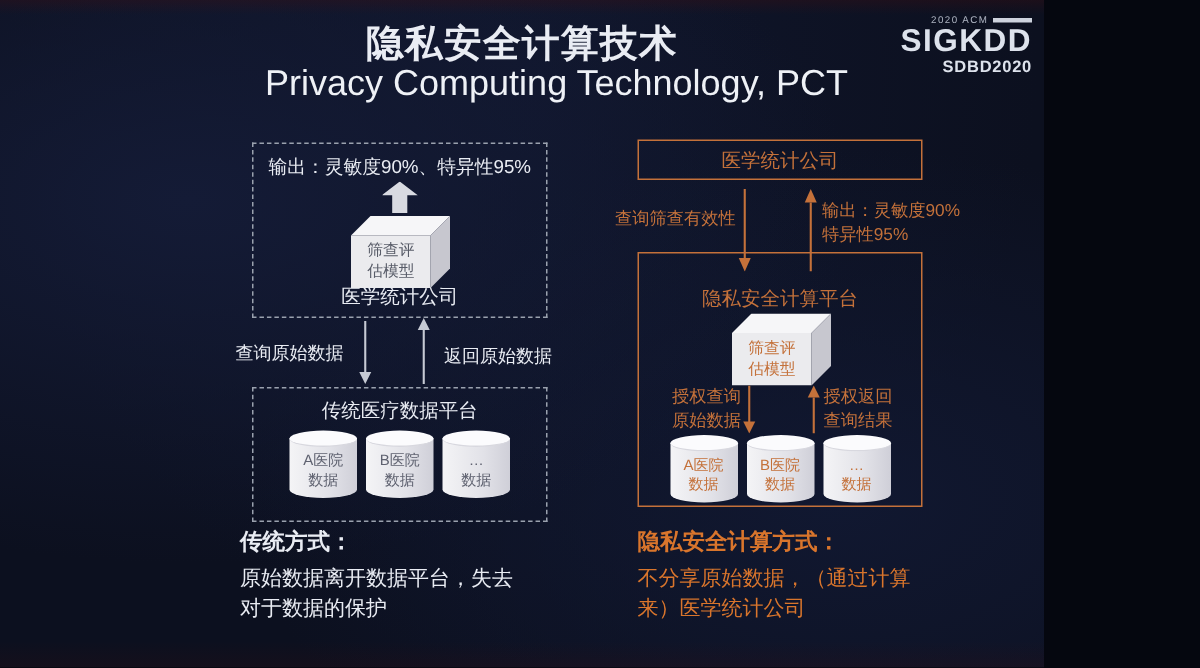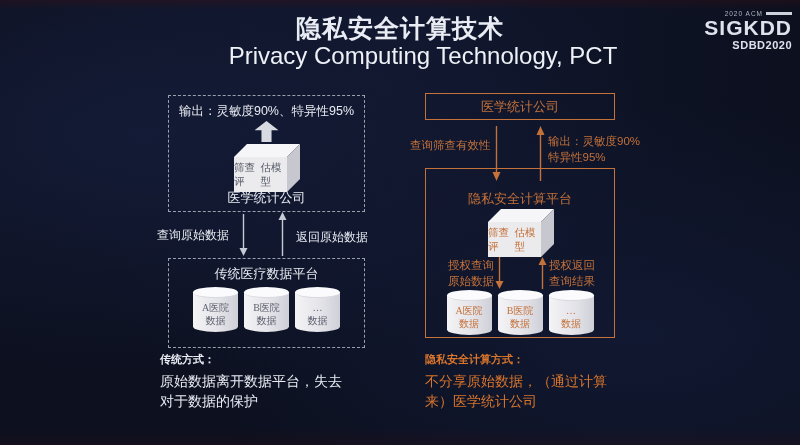--- a/index.html
+++ b/index.html
@@ -6,21 +6,21 @@
     --accent-orange:#c4713a;
     --caption-orange:#d9752c;
     --text-white:#e9ecf3;
     --bg-navy:#0c101f;
     --dashed-border:#9aa1ae;
   }
   *{margin:0;padding:0;box-sizing:border-box;}
   html,body{background:#05070f;}
   body{font-family:"Liberation Sans","DejaVu Sans",sans-serif;}
   .slide{
-    position:relative;width:800px;height:445px;overflow:hidden;
+    position:relative;width:696px;height:445px;overflow:hidden;
     background:
       linear-gradient(180deg, rgba(70,14,14,.28) 0%, rgba(70,14,14,0) 2.2%),
       linear-gradient(0deg, rgba(60,12,12,.18) 0%, rgba(60,12,12,0) 4%),
       radial-gradient(ellipse at 18% 30%, #141b36 0%, rgba(20,27,54,0) 55%),
       radial-gradient(ellipse at 80% 75%, #111831 0%, rgba(17,24,49,0) 50%),
       radial-gradient(ellipse at 50% 10%, #10162c 0%, var(--bg-navy) 70%);
     color:var(--text-white);
   }
   
   .title-cn{position:absolute;left:0;top:12px;width:100%;text-align:center;
@@ -49,47 +49,47 @@
   
   .block-arrow{position:absolute;left:50%;top:25px;margin-left:-12px;width:24px;height:21px;
     background:#d8dae1;
     clip-path:polygon(50% 0%,100% 44%,71% 44%,71% 100%,29% 100%,29% 44%,0% 44%);}
   
   .cube{position:absolute;width:66px;height:48px;}
   .cube-left{left:65px;top:48px;}
   .cube-right{left:62px;top:40px;}
   .cube svg{position:absolute;left:0;top:0;}
   .cube-label{position:absolute;left:0;top:13px;width:53px;height:35px;
-    display:flex;flex-direction:row;align-items:center;justify-content:center;
+    display:flex;flex-direction:column;align-items:center;justify-content:center;
     font-size:10.5px;line-height:1.3;color:#585c68;}
   .cube-right .cube-label{color:var(--accent-orange);}
   
   .cyl-row{position:absolute;left:0;width:100%;display:flex;justify-content:center;gap:6px;}
   .dbox-b .cyl-row{top:28px;}
   .obox-b .cyl-row{top:121px;}
-  .cyl{position:relative;width:45px;height:45px;font-family:Liberation Serif, serif;}
+  .cyl{position:relative;width:45px;height:45px;}
   .cyl-body{position:absolute;left:0;top:5px;width:100%;height:40px;
     background:linear-gradient(90deg,#f4f4f6,#e2e2e8 60%,#cfcfd8);
     border-radius:0 0 50% 50%/0 0 14% 14%;}
   .cyl-top{position:absolute;left:0;top:0;width:100%;height:11px;background:#fbfbfd;
     border-radius:50%;border-bottom:1px solid #d8d8df;}
   .cyl-label{position:absolute;left:0;top:10px;width:100%;height:33px;
     display:flex;flex-direction:column;align-items:center;justify-content:center;
     font-size:10px;line-height:1.3;color:#5f6270;}
   .obox-b .cyl-label{color:var(--accent-orange);}
   
   .varrow{position:absolute;}
   .gap-label{position:absolute;font-size:12px;white-space:nowrap;}
   .gap-label.orange{color:var(--accent-orange);font-size:11.5px;}
   .two-line{line-height:1.35;white-space:nowrap;}
   
   .caption{position:absolute;top:352px;width:250px;}
   .caption-left{left:160px;}
   .caption-right{left:425px;color:var(--caption-orange);}
-  .cap-title{font-size:11px;font-weight:bold;margin-bottom:5px;}
+  .cap-title{font-size:15px;font-weight:bold;margin-bottom:5px;}
   .cap-line{font-size:14px;line-height:1.42;}
 </style>
 </head>
 <body>
 
 <div class="slide">
 
   <div class="title-cn">隐私安全计算技术</div>
   <div class="title-en">Privacy Computing Technology, PCT</div>
   <div class="logo">

